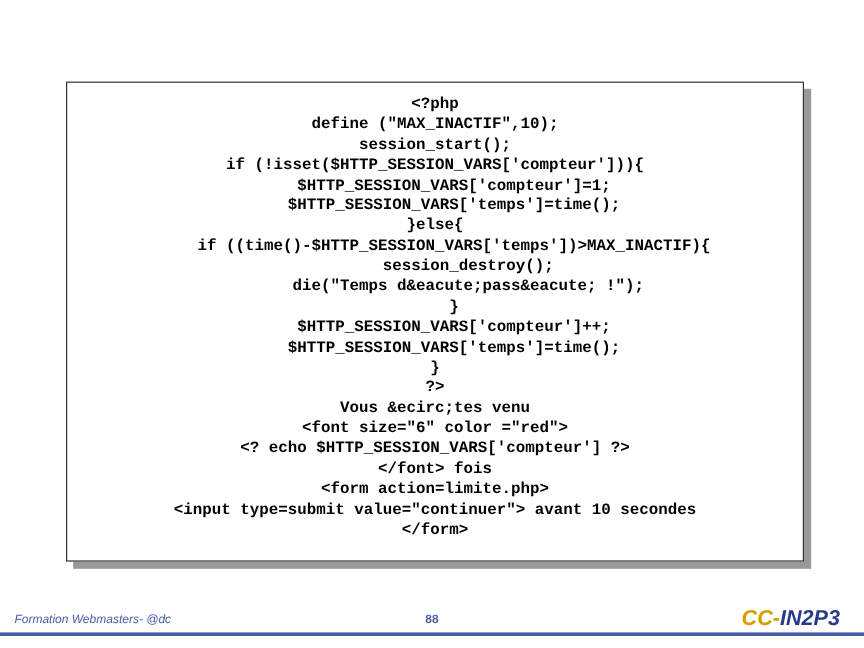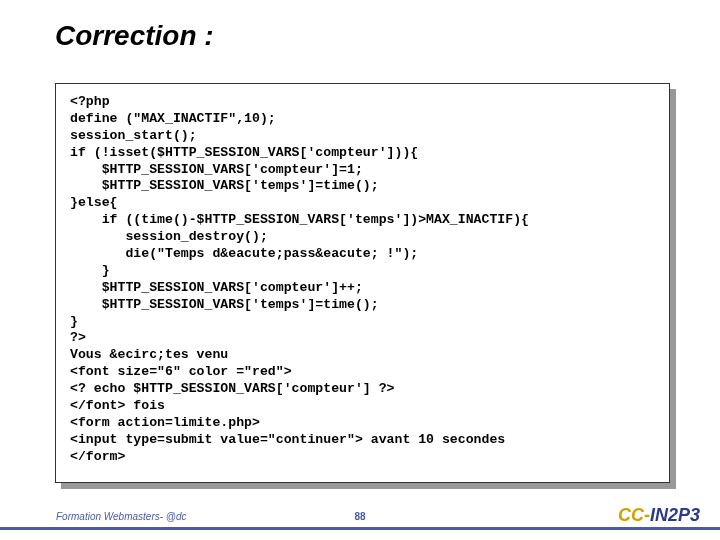--- a/index.html
+++ b/index.html
@@ -34,24 +34,25 @@
     background: #fff;
     border: 2px solid #4a5ba8;
     border-radius: 14px;
     padding: 2px 16px;
     font-size: 14px;
     color: #000;
     z-index: 3;
   }
   .code-container {
     position: absolute;
-    top: 83px;
+    top: 68px;
     left: 55px;
     width: 615px;
     height: 400px;
+    text-align: center;
   }
   .code-shadow {
     position: absolute;
     top: 6px;
     left: 6px;
     width: 100%;
     height: 100%;
     background: rgba(0,0,0,0.4);
     z-index: 0;
   }
@@ -76,21 +77,20 @@
     white-space: pre;
     color: #000;
   }
   .footer-left {
     position: absolute;
     bottom: 18px;
     left: 12px;
     font-size: 10px;
     font-style: italic;
     color: #4a5ba8;
-    margin-left: 44px;
   }
   .footer-center {
     position: absolute;
     bottom: 18px;
     left: 50%;
     transform: translateX(-50%);
     font-size: 10px;
     font-weight: bold;
     color: #4a5ba8;
   }
@@ -112,21 +112,20 @@
     width: 720px;
     height: 3px;
     background: #4a5ba8;
   }
 </style>
 </head>
 <body>
 
 <div class="slide">
 
-  <div class="title">Correction :</div>
 
 
   <div class="code-container">
     <div class="code-shadow"></div>
     <div class="code-box">
       <pre>&lt;?php
 define ("MAX_INACTIF",10);
 session_start();
 if (!isset($HTTP_SESSION_VARS['compteur'])){
     $HTTP_SESSION_VARS['compteur']=1;

